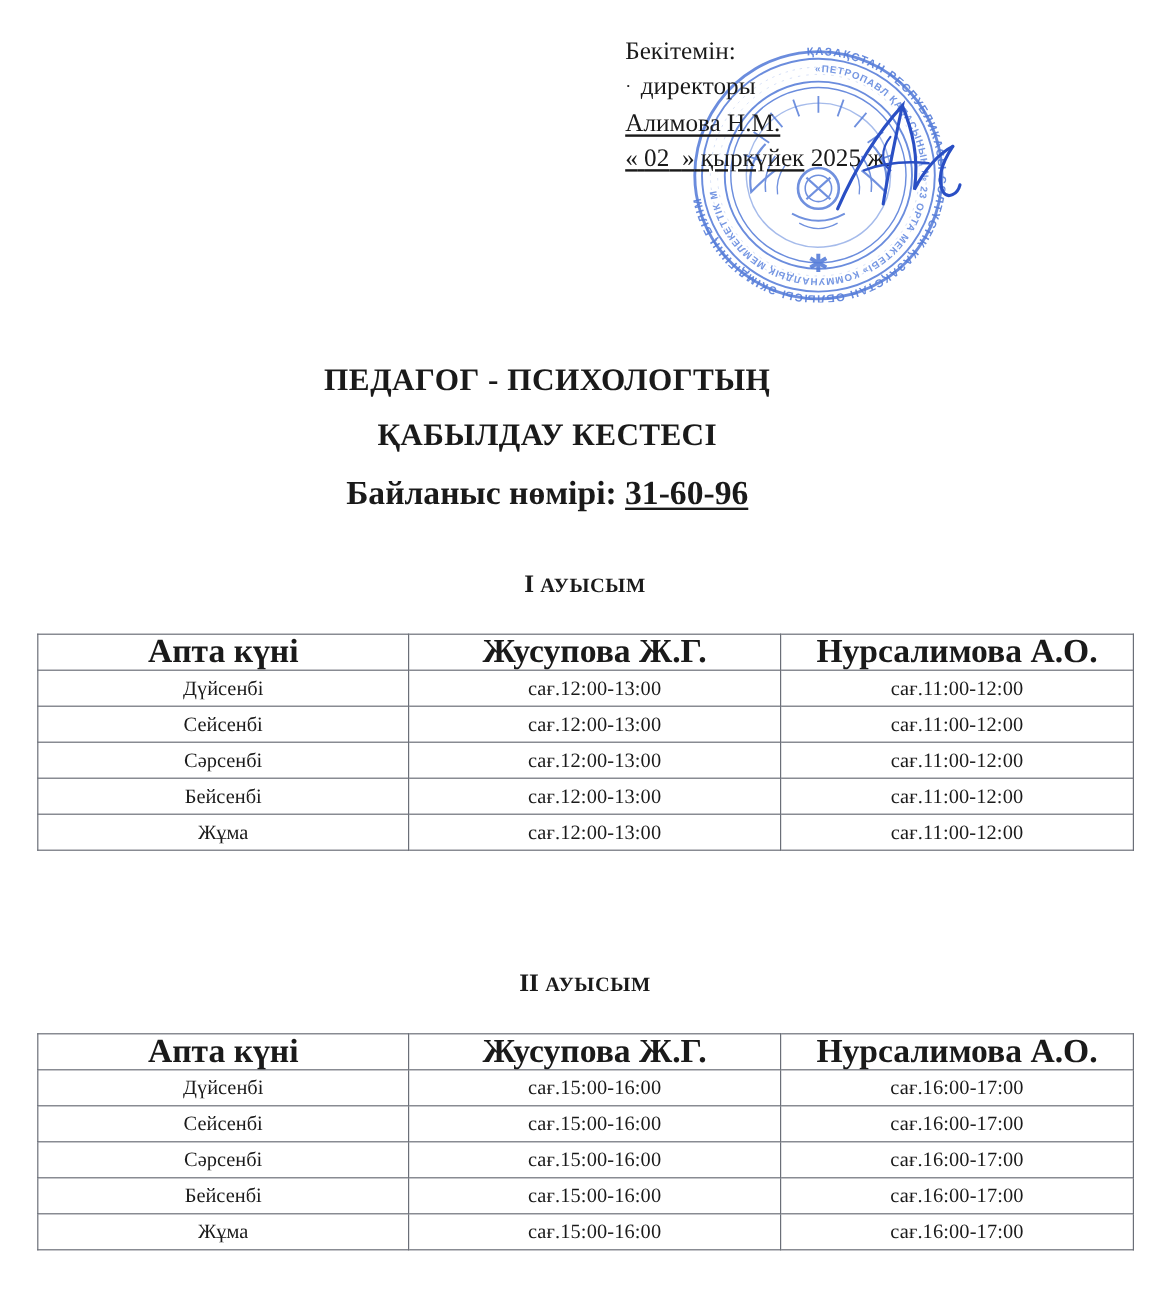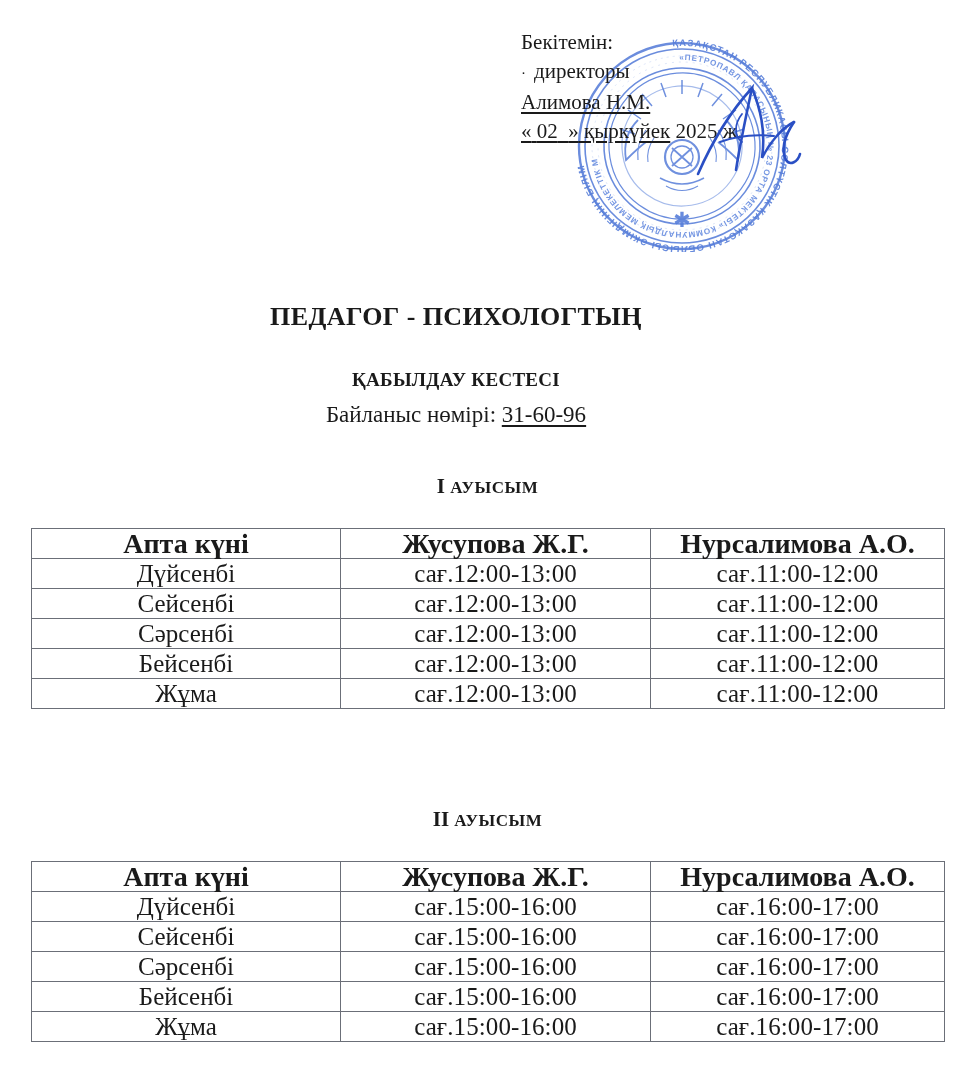--- a/index.html
+++ b/index.html
@@ -69,30 +69,30 @@
     width: 912px;
     text-align: center;
   }
   #doc-title-main {
     font-size: 26px;
     font-weight: bold;
     letter-spacing: .4px;
     line-height: 34px;
   }
   #doc-title-sub {
-    font-size: 19px;
+    font-size: 26px;
     font-weight: bold;
     letter-spacing: .3px;
-    margin-top: 31px;
+    margin-top: 14px;
     line-height: 30px;
   }
   #contact-line {
-    font-size: 23px;
-    font-weight: normal;
-    margin-top: 4px;
+    font-size: 28px;
+    font-weight: bold;
+    margin-top: 18px;
     line-height: 31px;
   }
   #contact-line .u {
     text-decoration: underline;
     text-underline-offset: 3px;
     text-decoration-thickness: 2px;
   }
 
   
   .shift-section { position: absolute; left: 0; width: 975px; }
@@ -114,21 +114,21 @@
   table.schedule {
     border-collapse: collapse;
     width: 913px;
     margin: 0 auto 0 31px;
     table-layout: fixed;
   }
   table.schedule th,
   table.schedule td {
     border: 1px solid #6b6f78;
     text-align: center;
-    font-size: 25px;
+    font-size: 17px;
     height: 29px;
     line-height: 29px;
     padding: 0 4px;
     white-space: nowrap;
   }
   table.schedule th { font-weight: bold; font-size: 28px; }
   table.schedule .col-day  { width: 309px; }
   table.schedule .col-spec { width: 310px; }
   table.schedule .col-spec2{ width: 294px; }
   table.schedule td.time { letter-spacing: .1px; }

